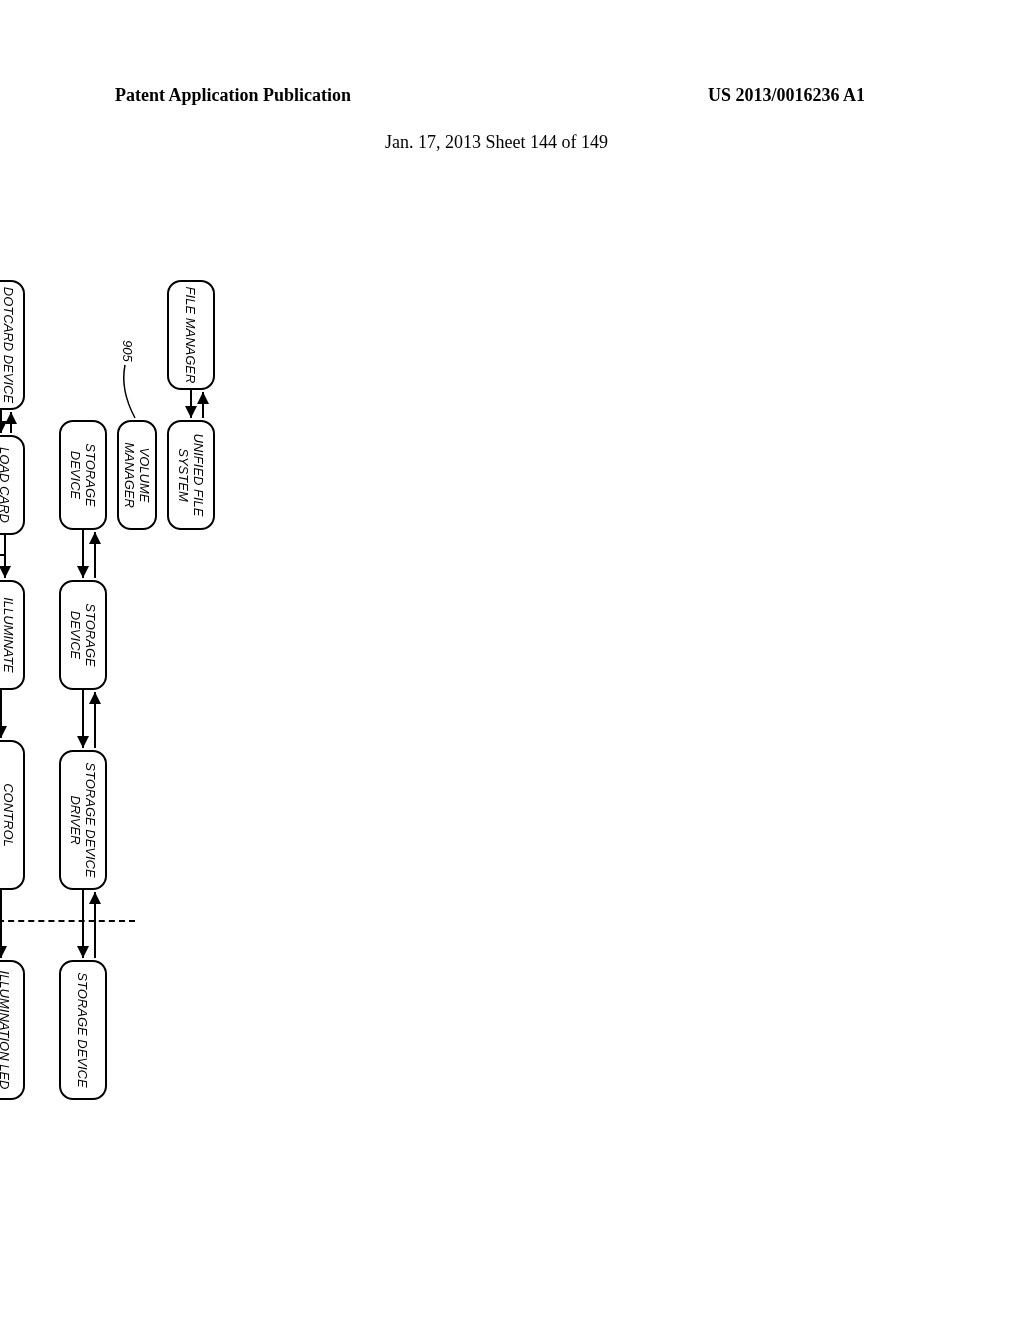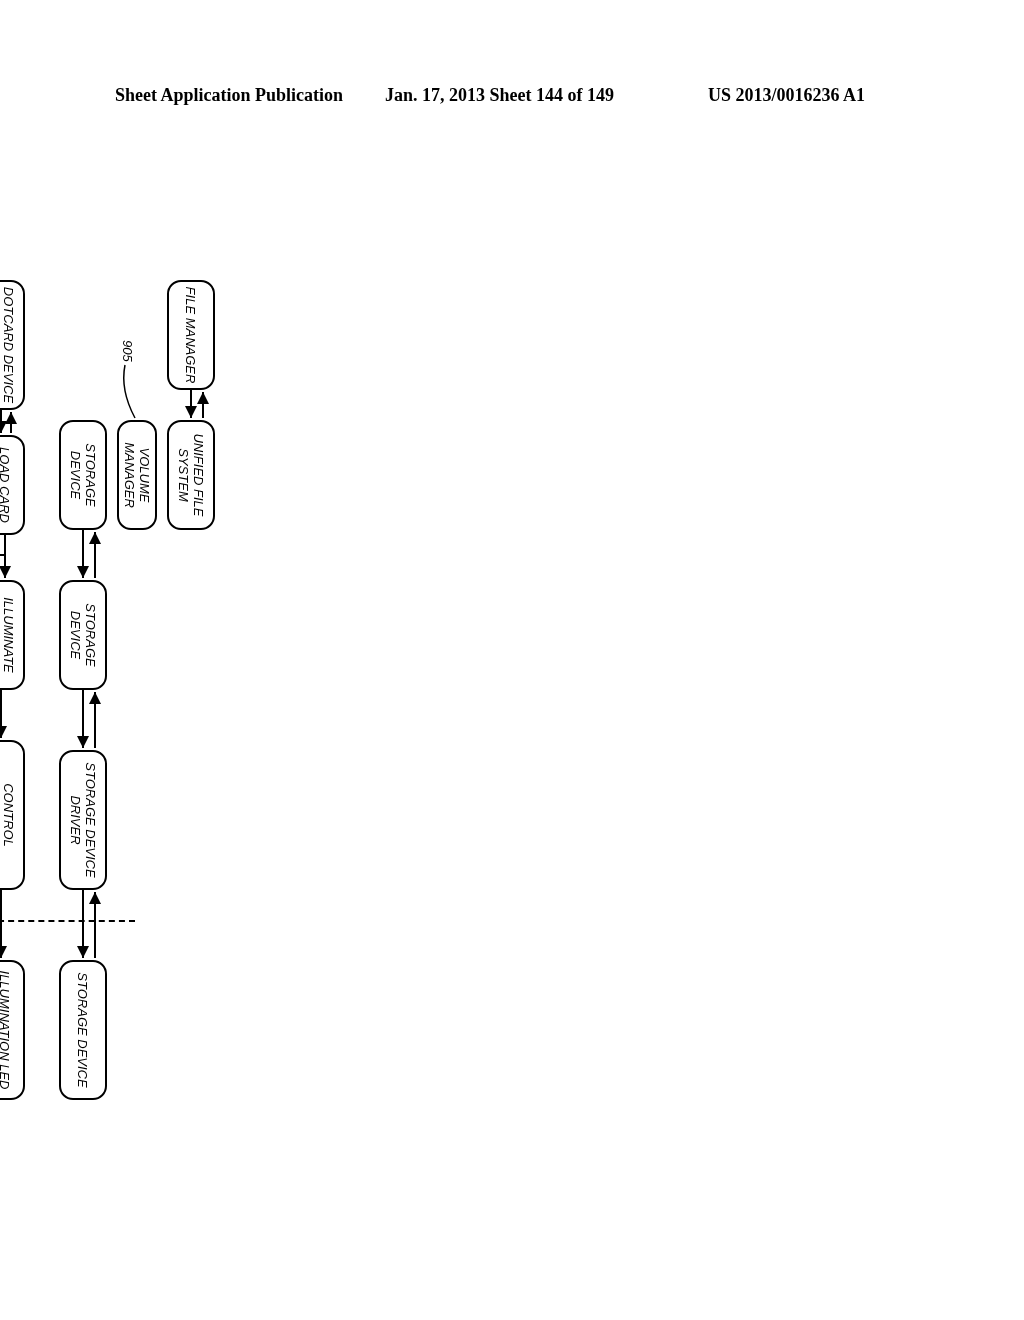--- a/index.html
+++ b/index.html
@@ -19,21 +19,22 @@
     font-size: 18px;
   }
   .header-left {
     position: absolute;
     left: 115px;
     font-weight: bold;
   }
   .header-center {
     position: absolute;
     left: 385px;
-    font-weight: bold;
+    font-weight: normal;
+    margin-top: 47px;
   }
   .header-right {
     position: absolute;
     left: 708px;
     font-weight: bold;
   }
   .diagram {
     position: absolute;
     top: 180px;
     left: 115px;
@@ -71,21 +72,21 @@
   .ref-label {
     position: absolute;
     font-style: italic;
     font-size: 13px;
   }
 </style>
 </head>
 <body>
 
 <div class="header">
-  <span class="header-left">Sheet Application Publication</span>
+  <span class="header-left">Patent Application Publication</span>
   <span class="header-center">Jan. 17, 2013  Sheet 144 of 149</span>
   <span class="header-right">US 2013/0016236 A1</span>
 </div>
 
 <div class="diagram">
 
   <div class="box" style="left:0px; top:0px; width:110px; height:48px;">FILE MANAGER</div>
   <div class="box" style="left:140px; top:0px; width:110px; height:48px;">UNIFIED FILE SYSTEM</div>
   <div class="box" style="left:140px; top:58px; width:110px; height:40px;">VOLUME MANAGER</div>
   <div class="box" style="left:140px; top:108px; width:110px; height:48px;">STORAGE DEVICE</div>

